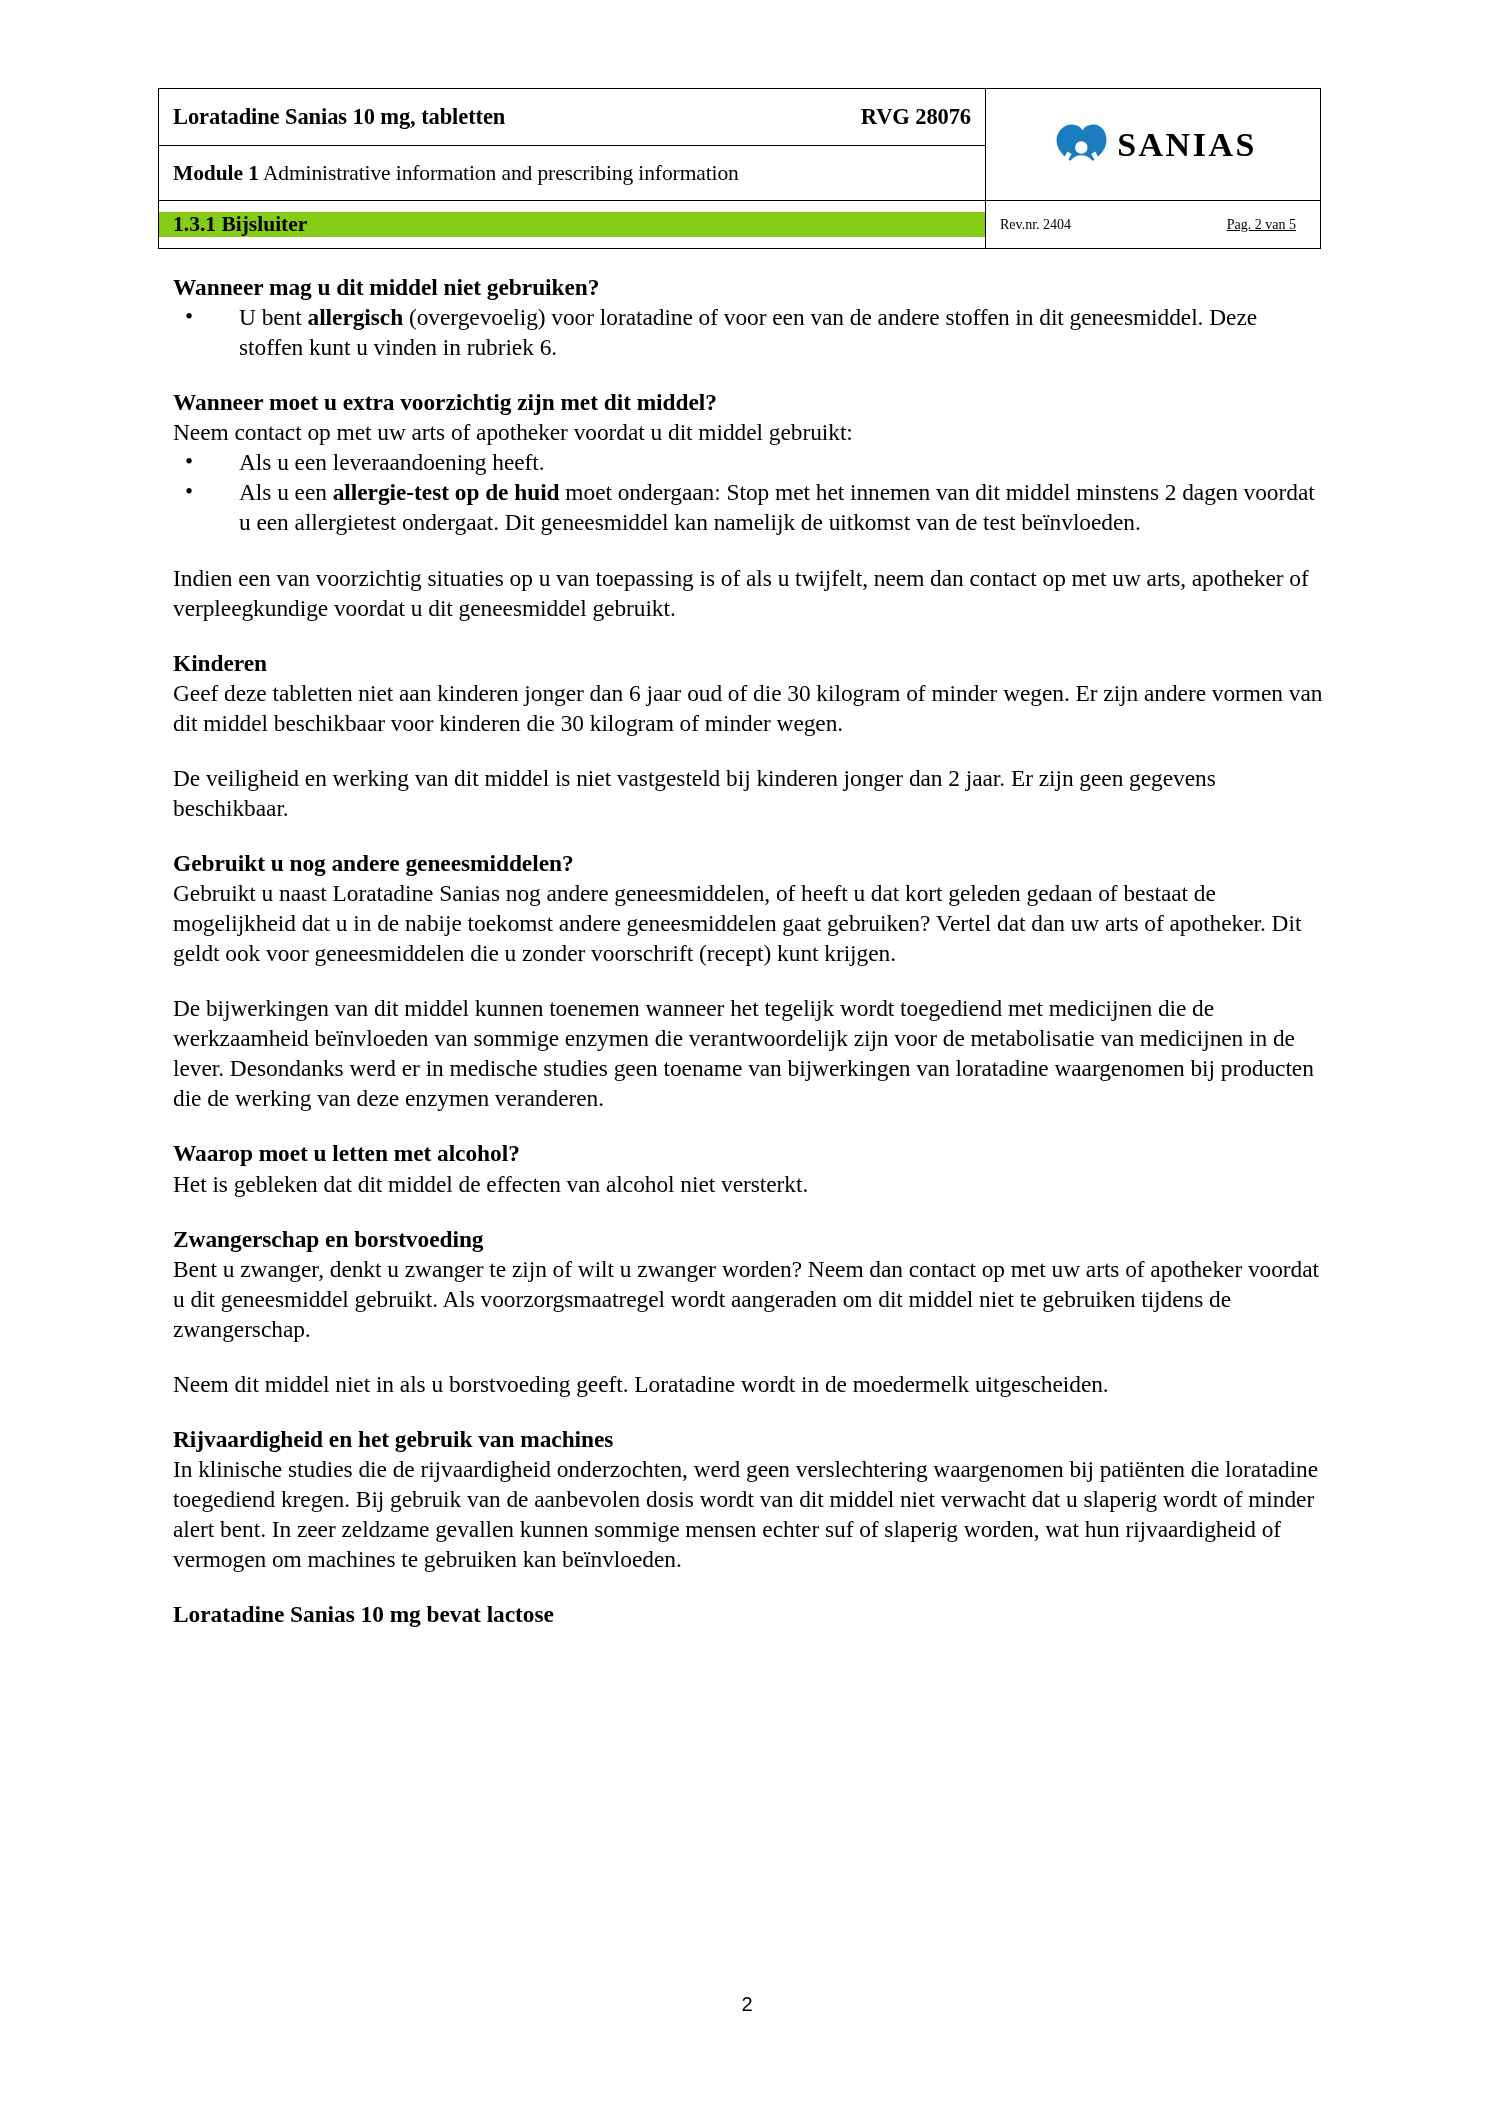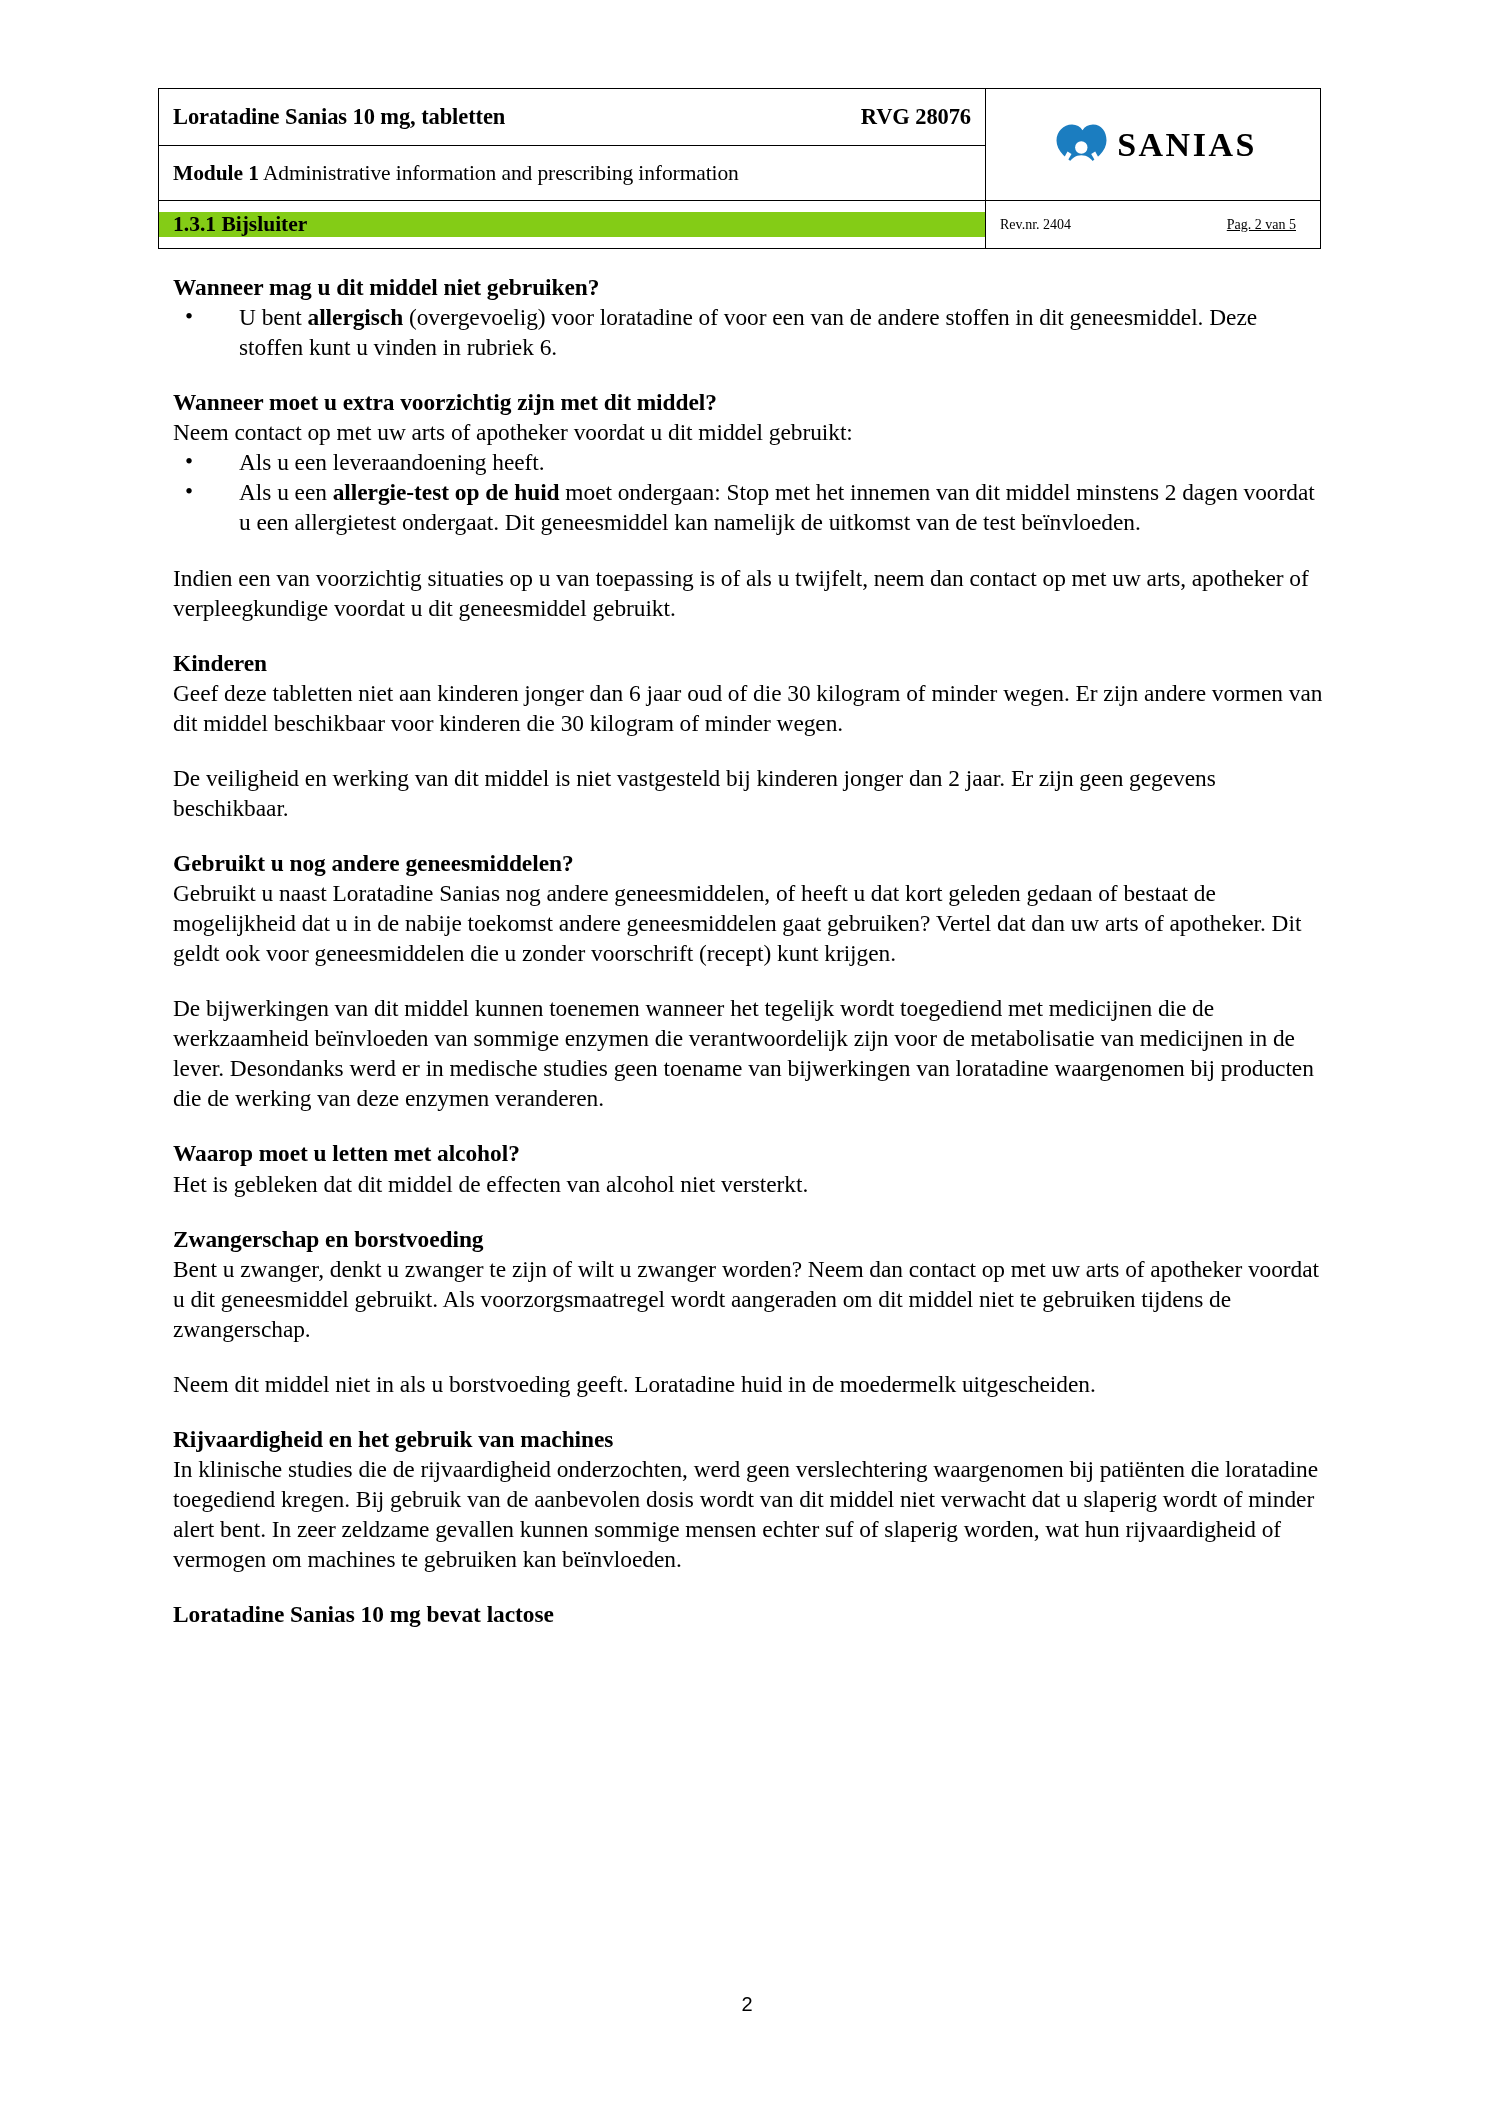--- a/index.html
+++ b/index.html
@@ -258,21 +258,21 @@
     <p class="h">Waarop moet u letten met alcohol?</p>
     <p>Het is gebleken dat dit middel de effecten van alcohol niet versterkt.</p>
 
     <div class="gap"></div>
 
     <p class="h">Zwangerschap en borstvoeding</p>
     <p>Bent u zwanger, denkt u zwanger te zijn of wilt u zwanger worden? Neem dan contact op met uw arts of apotheker voordat u dit geneesmiddel gebruikt. Als voorzorgsmaatregel wordt aangeraden om dit middel niet te gebruiken tijdens de zwangerschap.</p>
 
     <div class="gap"></div>
 
-    <p>Neem dit middel niet in als u borstvoeding geeft. Loratadine huid in de moedermelk uitgescheiden.</p>
+    <p>Neem dit middel niet in als u borstvoeding geeft. Loratadine wordt in de moedermelk uitgescheiden.</p>
 
     <div class="gap"></div>
 
     <p class="h">Rijvaardigheid en het gebruik van machines</p>
     <p>In klinische studies die de rijvaardigheid onderzochten, werd geen verslechtering waargenomen bij patiënten die loratadine toegediend kregen. Bij gebruik van de aanbevolen dosis wordt van dit middel niet verwacht dat u slaperig wordt of minder alert bent. In zeer zeldzame gevallen kunnen sommige mensen echter suf of slaperig worden, wat hun rijvaardigheid of vermogen om machines te gebruiken kan beïnvloeden.</p>
 
     <div class="gap"></div>
 
     <p class="h">Loratadine Sanias 10 mg bevat lactose</p>
 

